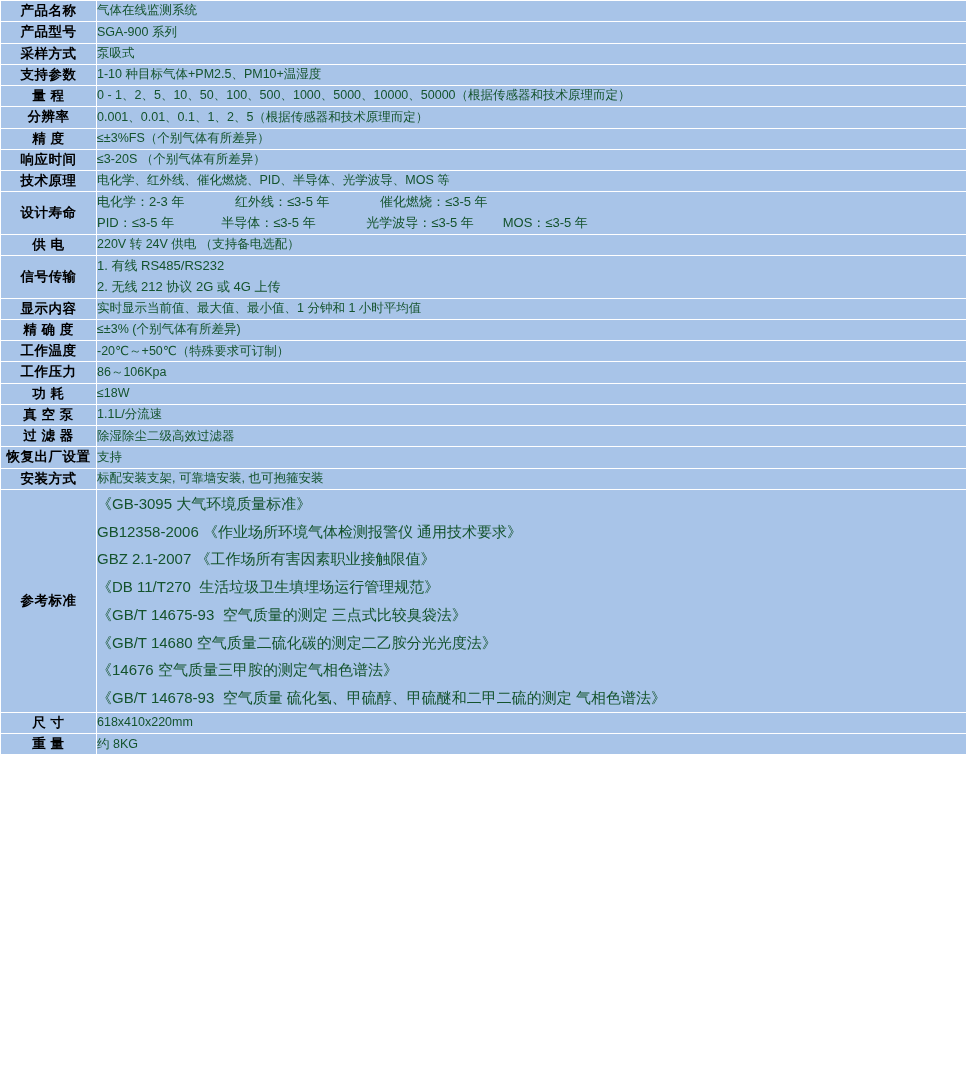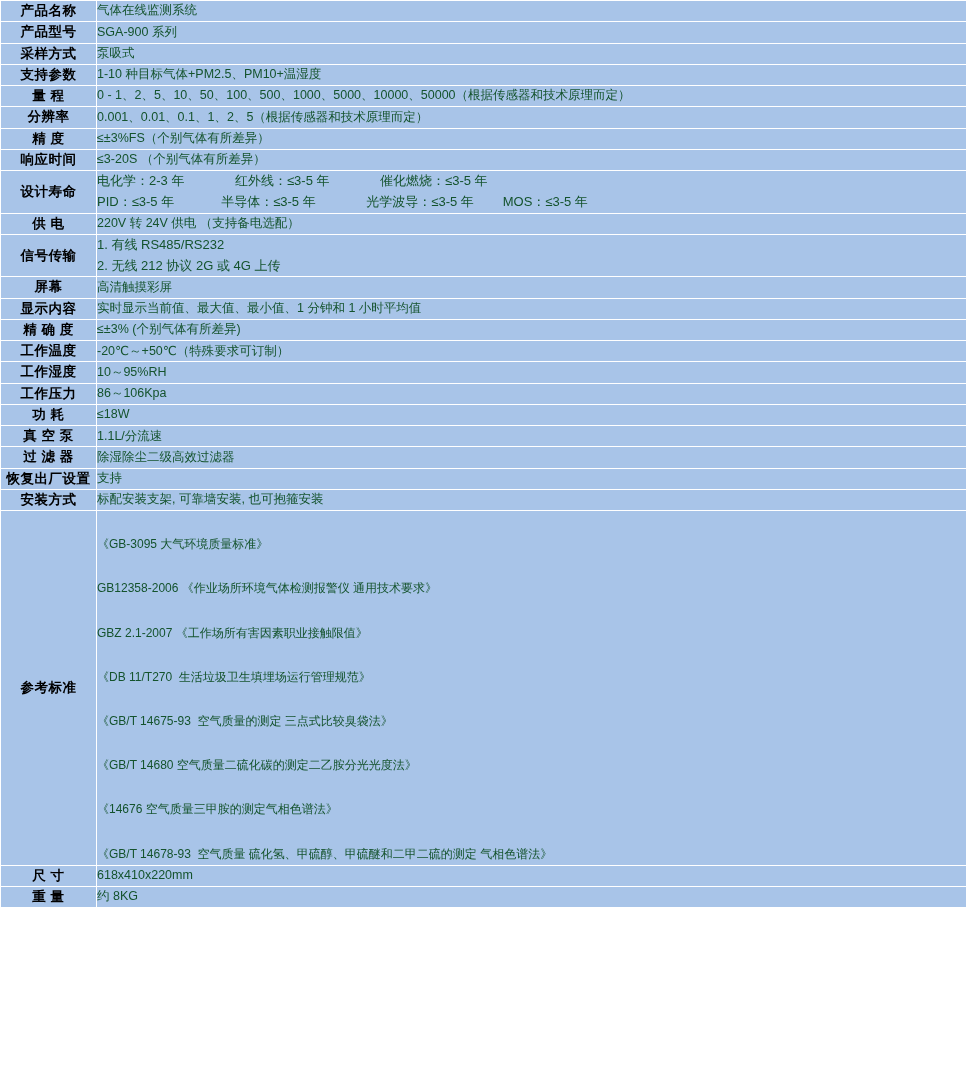--- a/index.html
+++ b/index.html
@@ -41,23 +41,22 @@
   
   .life-row {
     display: block;
     white-space: pre;
     font-size: 13px;
     line-height: 1.6;
   }
   .std-line {
     display: block;
     line-height: 1.85;
-    font-size: 12px;
+    font-size: 15px;
     white-space: pre;
-    margin-top: 22px;
   }
   .std-cell {
     padding-top: 7px;
     padding-bottom: 7px;
   }
 </style>
 </head>
 <body>
 
 <table class="spec">
@@ -88,56 +87,52 @@
       </tr>
       <tr>
         <td class="label">精  度</td>
         <td class="value">≤±3%FS（个别气体有所差异）</td>
       </tr>
       <tr>
         <td class="label">响应时间</td>
         <td class="value">≤3-20S （个别气体有所差异）</td>
       </tr>
       <tr>
+        <td class="label">技术原理</td>
+        <td class="value">电化学、红外线、催化燃烧、PID、半导体、光学波导、MOS 等</td>
+      </tr>
+      <tr>
         <td class="label">设计寿命</td>
         <td class="value">
           <span class="life-row">电化学：2-3 年              红外线：≤3-5 年              催化燃烧：≤3-5 年</span>
           <span class="life-row">PID：≤3-5 年             半导体：≤3-5 年              光学波导：≤3-5 年        MOS：≤3-5 年</span>
         </td>
       </tr>
       <tr>
         <td class="label">供  电</td>
         <td class="value">220V 转 24V 供电 （支持备电选配）</td>
       </tr>
       <tr>
         <td class="label">信号传输</td>
         <td class="value">
           <span class="life-row">1. 有线 RS485/RS232</span>
           <span class="life-row">2. 无线 212 协议 2G 或 4G 上传</span>
         </td>
       </tr>
       <tr>
-        <td class="label">屏幕</td>
-        <td class="value">高清触摸彩屏</td>
-      </tr>
-      <tr>
         <td class="label">显示内容</td>
         <td class="value">实时显示当前值、最大值、最小值、1 分钟和 1 小时平均值</td>
       </tr>
       <tr>
         <td class="label">精 确 度</td>
         <td class="value">≤±3% (个别气体有所差异)</td>
       </tr>
       <tr>
         <td class="label">工作温度</td>
         <td class="value">-20℃～+50℃（特殊要求可订制）</td>
-      </tr>
-      <tr>
-        <td class="label">工作湿度</td>
-        <td class="value">10～95%RH</td>
       </tr>
       <tr>
         <td class="label">工作压力</td>
         <td class="value">86～106Kpa</td>
       </tr>
       <tr>
         <td class="label">功  耗</td>
         <td class="value">≤18W</td>
       </tr>
       <tr>

